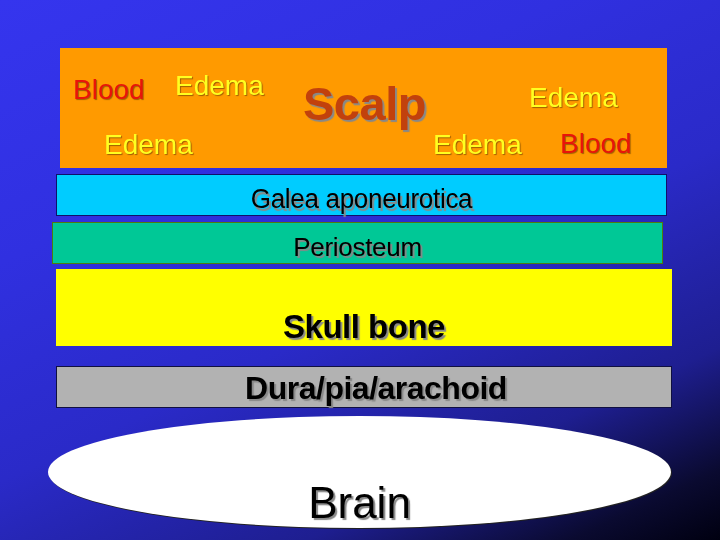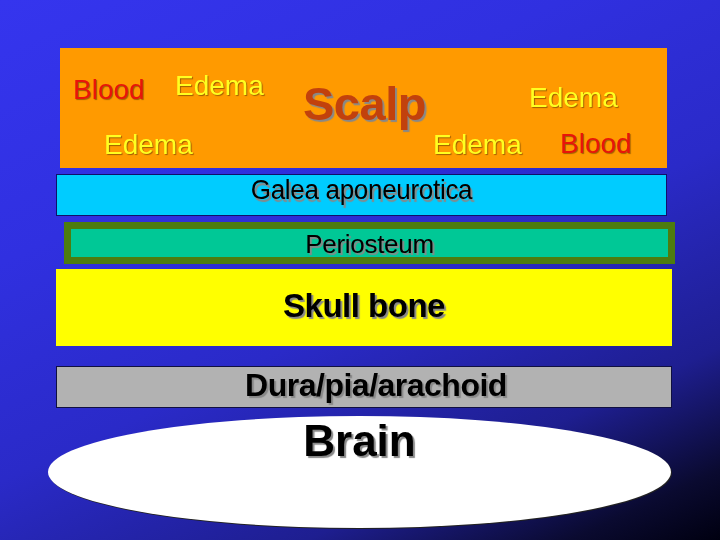--- a/index.html
+++ b/index.html
@@ -11,36 +11,36 @@
       height: 540px;
       position: relative;
       overflow: hidden;
       background: linear-gradient(155deg, #3535ee 0%, #3030e0 30%, #2a2ac8 55%, #1e1e90 78%, #0a0a30 92%, #000010 100%);
       font-family: "Liberation Sans", sans-serif;
     }
     .layer {
       position: absolute;
       box-sizing: border-box;
       display: flex;
-      align-items: flex-start;
+      align-items: flex-end;
       justify-content: center;
     }
     .scalp {
       left: 60px; top: 48px; width: 607px; height: 120px;
       background: #ff9a00;
     }
     .galea {
       left: 56px; top: 174px; width: 611px; height: 42px;
       background: #00ccff;
       border: 1px solid #10106a;
     }
     .periosteum {
-      left: 64px; top: 222px; width: 611px; height: 42px;
+      left: 52px; top: 222px; width: 611px; height: 42px;
       background: #00c896;
-      border: 7px solid #4d7c0f;
+      border: 1px solid #4d7c0f;
     }
     .skull {
       left: 56px; top: 269px; width: 616px; height: 77px;
       background: #ffff00;
     }
     .dura {
       left: 56px; top: 366px; width: 616px; height: 42px;
       background: #b2b2b2;
       border: 1px solid #101040;
       padding-left: 24px;
@@ -63,21 +63,21 @@
       font-size: 47px;
       font-weight: bold;
       color: #c2410c;
       letter-spacing: -0.5px;
       margin-left: 22px;
     }
     .label-galea { font-size: 26px; font-weight: normal; transform: scaleY(1.05); letter-spacing: -0.3px; }
     .label-periosteum { font-size: 26px; font-weight: normal; letter-spacing: -0.3px; }
     .label-skull { font-size: 33px; font-weight: bold; letter-spacing: -0.5px; margin-top: 18px; }
     .label-dura { font-size: 32px; font-weight: bold; letter-spacing: -0.5px; }
-    .label-brain { font-size: 44px; font-weight: bold; letter-spacing: 0px; }
+    .label-brain { font-size: 44px; font-weight: normal; letter-spacing: 0px; }
     .ann {
       position: absolute;
       font-family: "Liberation Sans", sans-serif;
       font-size: 28px;
       white-space: nowrap;
       text-shadow: 1px 1px 1px #a06000;
     }
     .blood { color: #e8140a; }
     .edema { color: #ffff20; margin-top: 8px; }
   </style>

